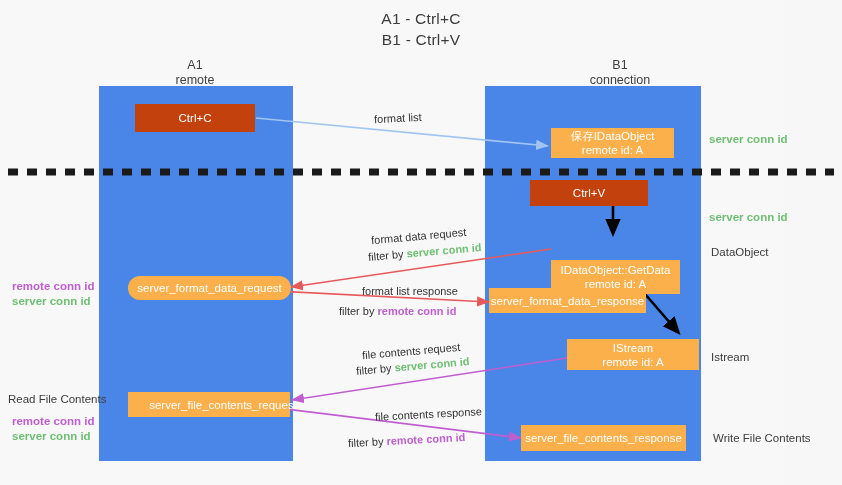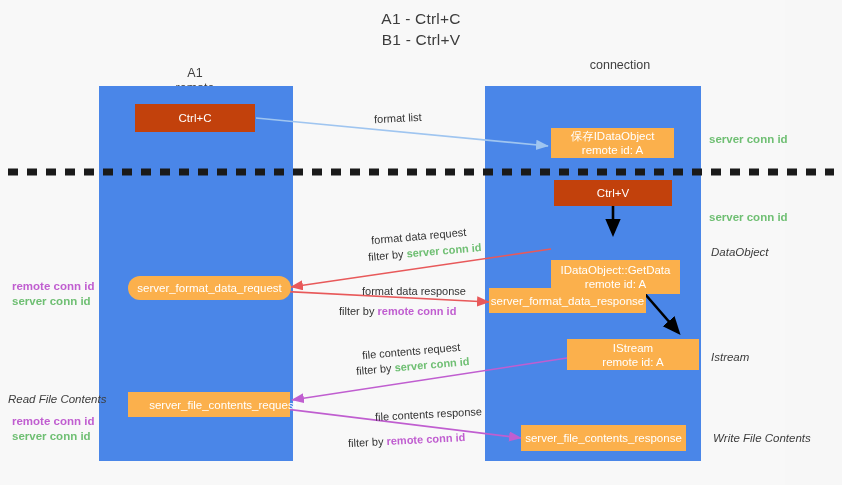--- a/index.html
+++ b/index.html
@@ -40,21 +40,21 @@
     letter-spacing: .2px;
   }
 
   
   .lane-head {
     text-align: center;
     color: #404040;
     font-size: 12.5px;
     line-height: 15px;
   }
-  .lane-head .l1 { display:block;margin-top:8px; }
+  .lane-head .l1 { display:block; }
   .lane-head .l2 { display:block; }
 
   
   .lane {
     background: #4a86e8;
   }
 
   
   .box {
     box-sizing: border-box;
@@ -83,37 +83,38 @@
 
   
   .side-label {
     font-size: 11.5px;
     line-height: 15px;
     white-space: nowrap;
     color: #3c3c3c;
   }
   .side-label.green { color: #6fbf73; font-weight: bold; }
   .side-label.purple { color: #c05ed0; font-weight: bold; }
-  .side-label.plain { color: #3c3c3c; font-style: italic; }
+  .side-label.plain { color: #3c3c3c; }
 </style>
 </head>
 <body>
 
 <div id="stage">
 
   <div class="abs title-block">
     <div>A1 - Ctrl+C</div>
     <div>B1 - Ctrl+V</div>
   </div>
 
   <div class="abs lane-head" style="left:120px; top:58px; width:150px;">
     <span class="l1">A1</span>
     <span class="l2">remote</span>
   </div>
   <div class="abs lane-head" style="left:540px; top:58px; width:160px;">
+    <span class="l1">B1</span>
     <span class="l2">connection</span>
   </div>
 
   <div class="abs lane" style="left:99px; top:86px; width:194px; height:375px;"></div>
   <div class="abs lane" style="left:485px; top:86px; width:216px; height:375px;"></div>
 
   <svg class="layer" viewBox="0 0 842 485" xmlns="http://www.w3.org/2000/svg">
     <defs>
       <marker id="ah-blue" markerWidth="9" markerHeight="9" refX="7.5" refY="3.2" orient="auto" markerUnits="strokeWidth">
         <path d="M0,0 L8,3.2 L0,6.4 z" fill="#9fc5f0"></path>
@@ -148,21 +149,21 @@
 
   <div class="abs box green" style="left:135px; top:104px; width:120px; height:28px;">
     <span class="ln">Ctrl+C</span>
   </div>
 
   <div class="abs box orange" style="left:551px; top:128px; width:123px; height:30px;">
     <span class="ln">保存IDataObject</span>
     <span class="ln">remote id: A</span>
   </div>
 
-  <div class="abs box green" style="left:554px; top:180px; width:118px; height:26px;">
+  <div class="abs box green" style="left:530px; top:180px; width:118px; height:26px;">
     <span class="ln">Ctrl+V</span>
   </div>
 
   <div class="abs box orange" style="left:551px; top:236px; width:129px; height:34px;margin-top:24px;">
     <span class="ln">IDataObject::GetData</span>
     <span class="ln">remote id: A</span>
   </div>
 
   <div class="abs box orange" style="left:128px; top:276px; width:163px; height:24px;border-radius:12px;">
     <span class="ln">server_format_data_request</span>
@@ -190,21 +191,21 @@
   </div>
 
   <div class="abs edge-label" style="left:371px; top:229px; transform:rotate(-5deg);">
     <span>format data request</span>
   </div>
   <div class="abs edge-label" style="left:368px; top:245px; transform:rotate(-5deg);">
     <span>filter by </span><span class="g">server conn id</span>
   </div>
 
   <div class="abs edge-label" style="left:362px; top:284px;">
-    <span>format data response</span>
+    <span>format list response</span>
   </div>
   <div class="abs edge-label" style="left:339px; top:304px;">
     <span>filter by </span><span class="p">remote conn id</span>
   </div>
 
   <div class="abs edge-label" style="left:362px; top:344px; transform:rotate(-5deg);">
     <span>file contents request</span>
   </div>
   <div class="abs edge-label" style="left:356px; top:359px; transform:rotate(-5deg);">
     <span>filter by </span><span class="g">server conn id</span>

